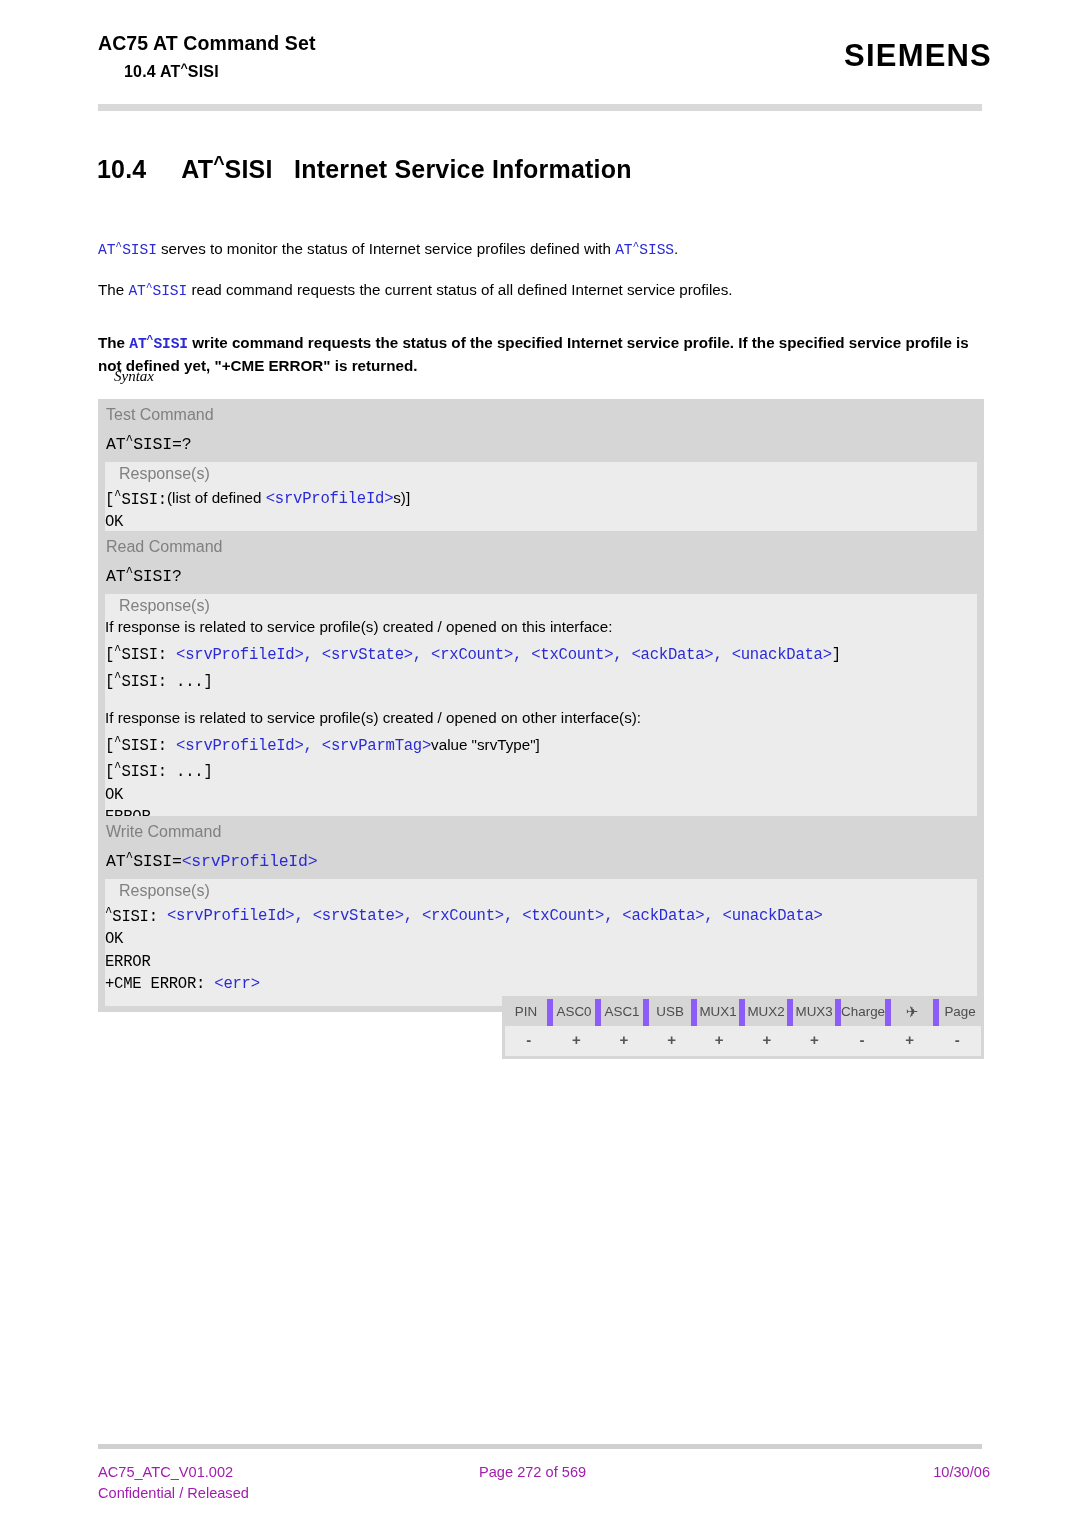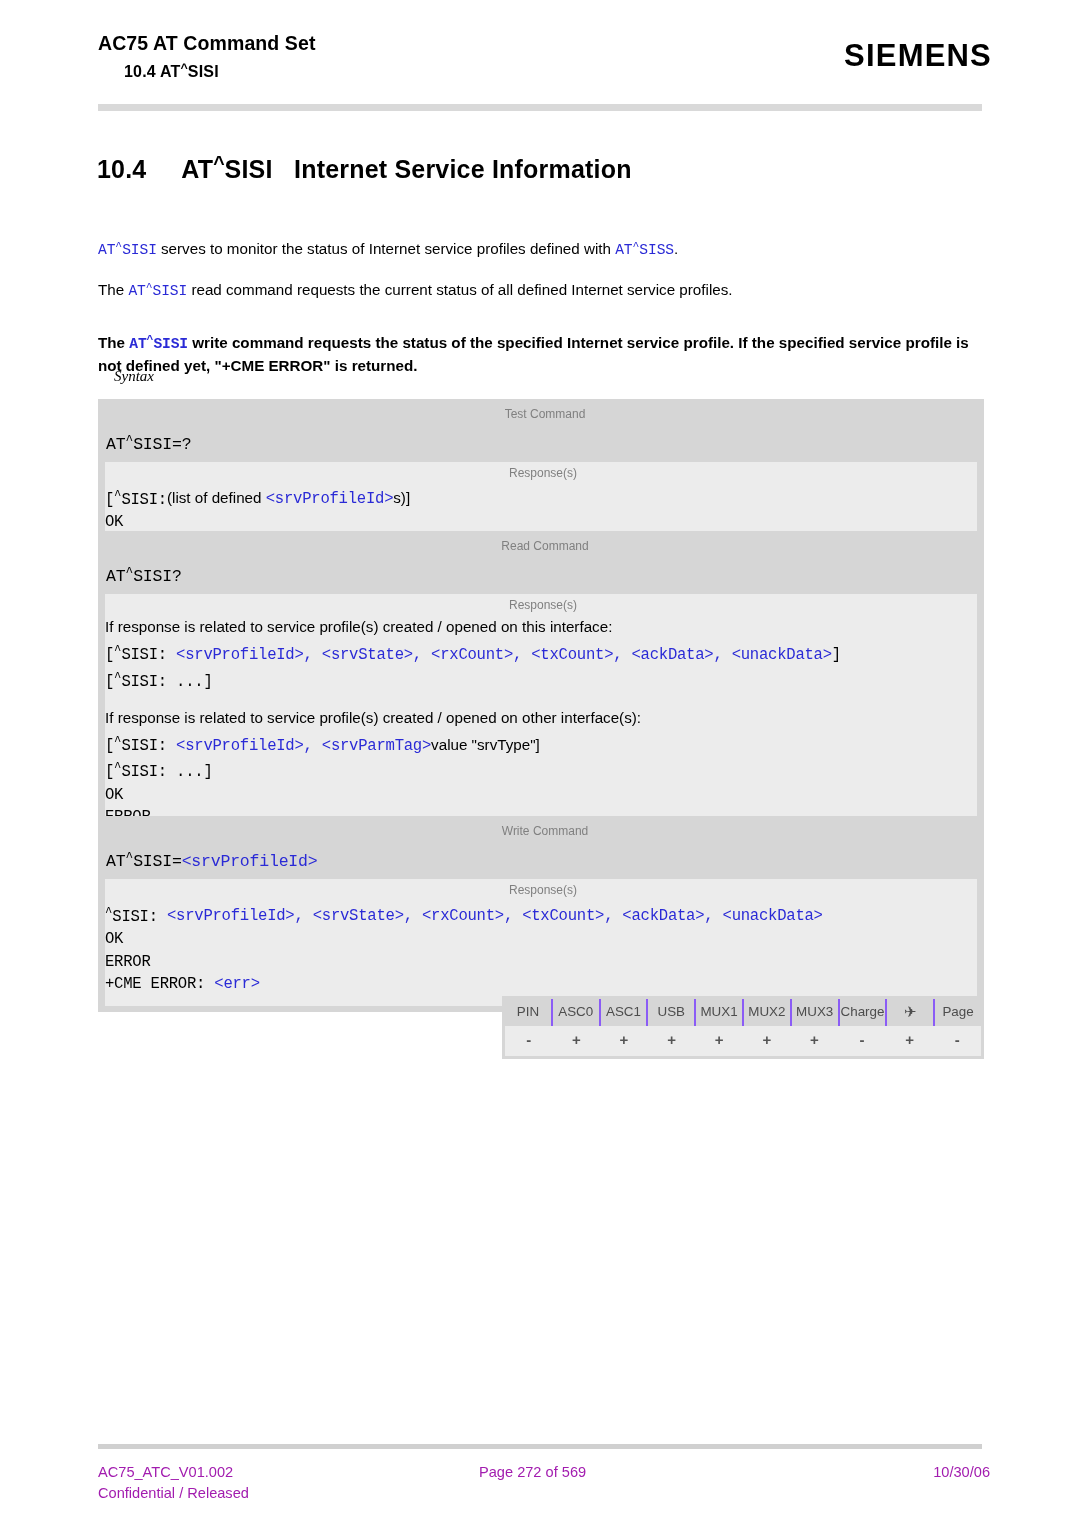--- a/index.html
+++ b/index.html
@@ -64,34 +64,33 @@
   .sblock {
     position: absolute; left: 98px; width: 886px;
     background: #d6d6d6;
     padding: 6px 0 6px 0;
   }
   .sb-test  { top: 399px; }
   .sb-read  { top: 531px; }
   .sb-write { top: 816px; }
 
   .rowlabel {
-    font-size: 12px; color: #808080;
+    font-size: 16px; color: #808080;
     padding: 2px 0 3px 8px; line-height: 15px;
     font-family: "Liberation Sans", sans-serif;
-    text-align: center;
   }
   .cmdline {
     font-family: "Liberation Mono", monospace;
     font-size: 16.5px; color: #000;
     padding: 6px 0 7px 8px; line-height: 20px; letter-spacing: -.2px;
   }
   .respbox {
     background: #ececec; margin: 0 7px 0 7px; padding: 2px 0 10px 0;
   }
-  .respbox .rowlabel { padding-left: 4px; }
+  .respbox .rowlabel { padding-left: 14px; }
   .respline {
     font-size: 15.6px; line-height: 22.5px;
     padding-left: 0; color: #000;
     white-space: pre-wrap;
     font-family: "Liberation Mono", monospace;
     letter-spacing: -.25px;
   }
   .respline .txt {
     font-family: "Liberation Sans", sans-serif;
     font-size: 15.2px; letter-spacing: 0;
@@ -107,21 +106,21 @@
     padding: 3px;
     font-family: "Liberation Sans", sans-serif;
   }
   .cap-row { display: flex; width: 100%; }
   .cap-head { background: #d6d6d6; }
   .cap-vals { background: #ececec; }
   .cap-cell {
     flex: 1 1 0; text-align: center;
     font-size: 13.4px; color: #4d4d4d;
     padding: 5px 0 6px 0;
-    border-right: 2px solid #8b5cf6;
+    border-right: 6px solid #8b5cf6;
     line-height: 16px;
   }
   .cap-head .cap-cell:last-child,
   .cap-vals .cap-cell:last-child { border-right: none; }
   .cap-vals .cap-cell {
     border-right: none; font-size: 15px; color: #555;
     font-weight: bold; padding: 6px 0 8px 0;
   }
   .cap-cell.plane { font-size: 15px; }
 

